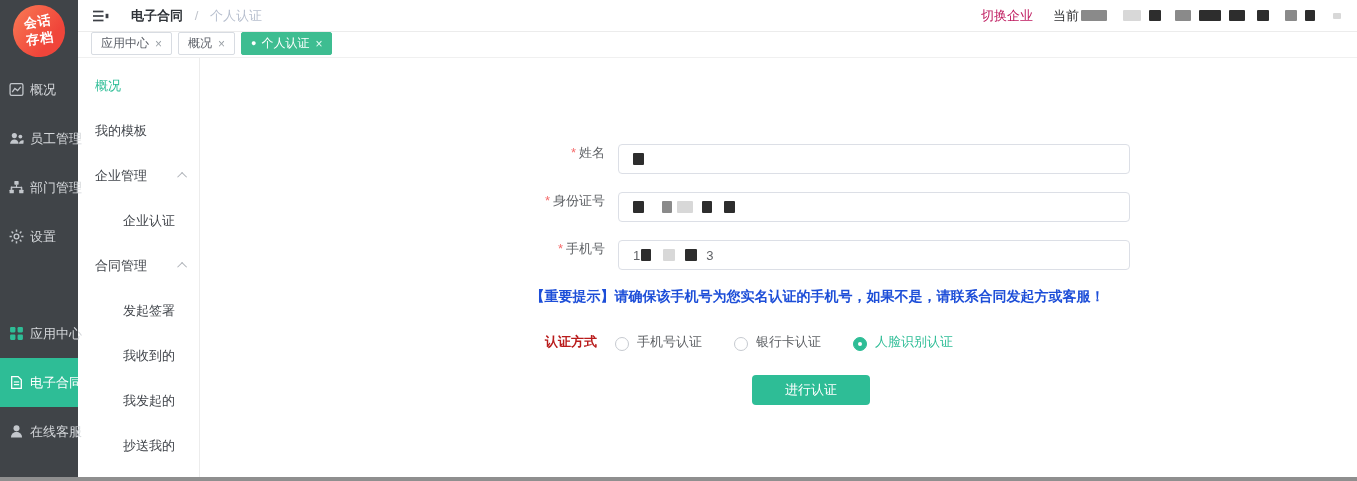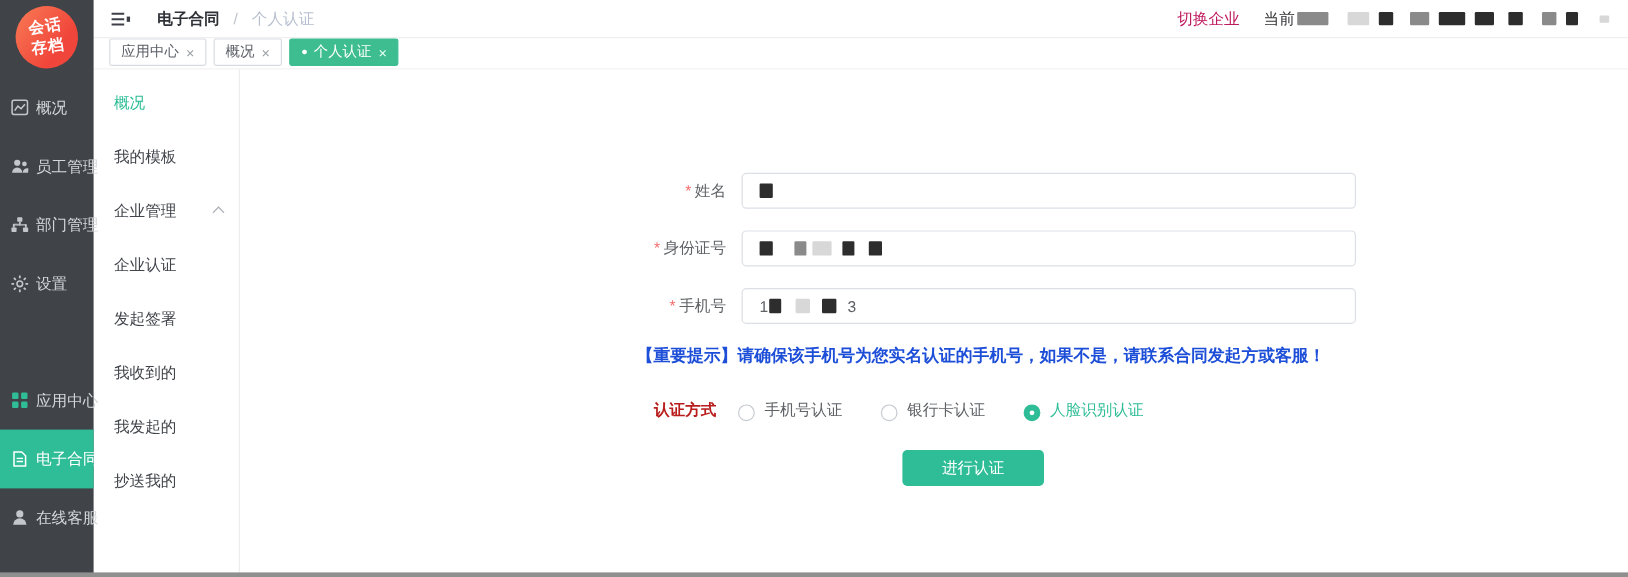--- a/index.html
+++ b/index.html
@@ -50,29 +50,29 @@
   .tab .dot { font-size:9px; margin-right:5px; line-height:1; }
   .tab .x { margin-left:6px; color:#9aa0a6; font-size:12px; cursor:pointer; }
   .tab.active { background:#3ebd91; border-color:#3ebd91; color:#fff; }
   .tab.active .x { color:#eafff7; }
 
   
   .body-row { flex:1; display:flex; min-height:0; }
   .sub-sidebar { width:122px; flex:none; border-right:1px solid #ececec; background:#fff; padding-top:5px; }
   .sitem { height:45px; display:flex; align-items:center; padding-left:17px; padding-right:12px;
     color:#41454b; cursor:pointer; white-space:nowrap; }
-  .sitem.nested { padding-left:17px; }
+  .sitem.nested { padding-left:33px;justify-content:center; }
   .sitem.active { color:#2ebd96; }
   .sitem .chev { margin-left:auto; width:7px; height:7px; border-left:1px solid #aeb2b8;
     border-top:1px solid #aeb2b8; transform:rotate(45deg) translateY(2px); }
 
   .main { flex:1; position:relative; background:#fff; min-width:0; }
 
   
-  .frow { position:absolute; display:flex; align-items:center; left:0; }
+  .frow { position:absolute; display:flex; left:0; }
   .flabel { width:405px; text-align:right; color:#5f6266; font-size:13px; }
   .req { color:#f56c6c; margin-right:3px; }
   .input-box { margin-left:13px; width:512px; height:30px; border:1px solid #dcdfe6;
     border-radius:4px; background:#fff; display:flex; align-items:center; padding:0 14px;
     color:#606266; cursor:text; }
   .input-box .vtxt { color:#606266; font-size:13px; }
 
   .notice { position:absolute; top:230px; left:295px; width:645px; text-align:center;
     color:#1d4ed8; font-weight:bold; font-size:14px; }
 
@@ -250,20 +250,24 @@
         <div class="sitem">
           <span>我的模板</span>
         </div>
         <div class="sitem">
           <span>企业管理</span>
           <span class="chev"></span>
         </div>
         <div class="sitem nested">
           <span>企业认证</span>
         </div>
+        <div class="sitem">
+          <span>合同管理</span>
+          <span class="chev"></span>
+        </div>
         <div class="sitem nested">
           <span>发起签署</span>
         </div>
         <div class="sitem nested">
           <span>我收到的</span>
         </div>
         <div class="sitem nested">
           <span>我发起的</span>
         </div>
         <div class="sitem nested">

